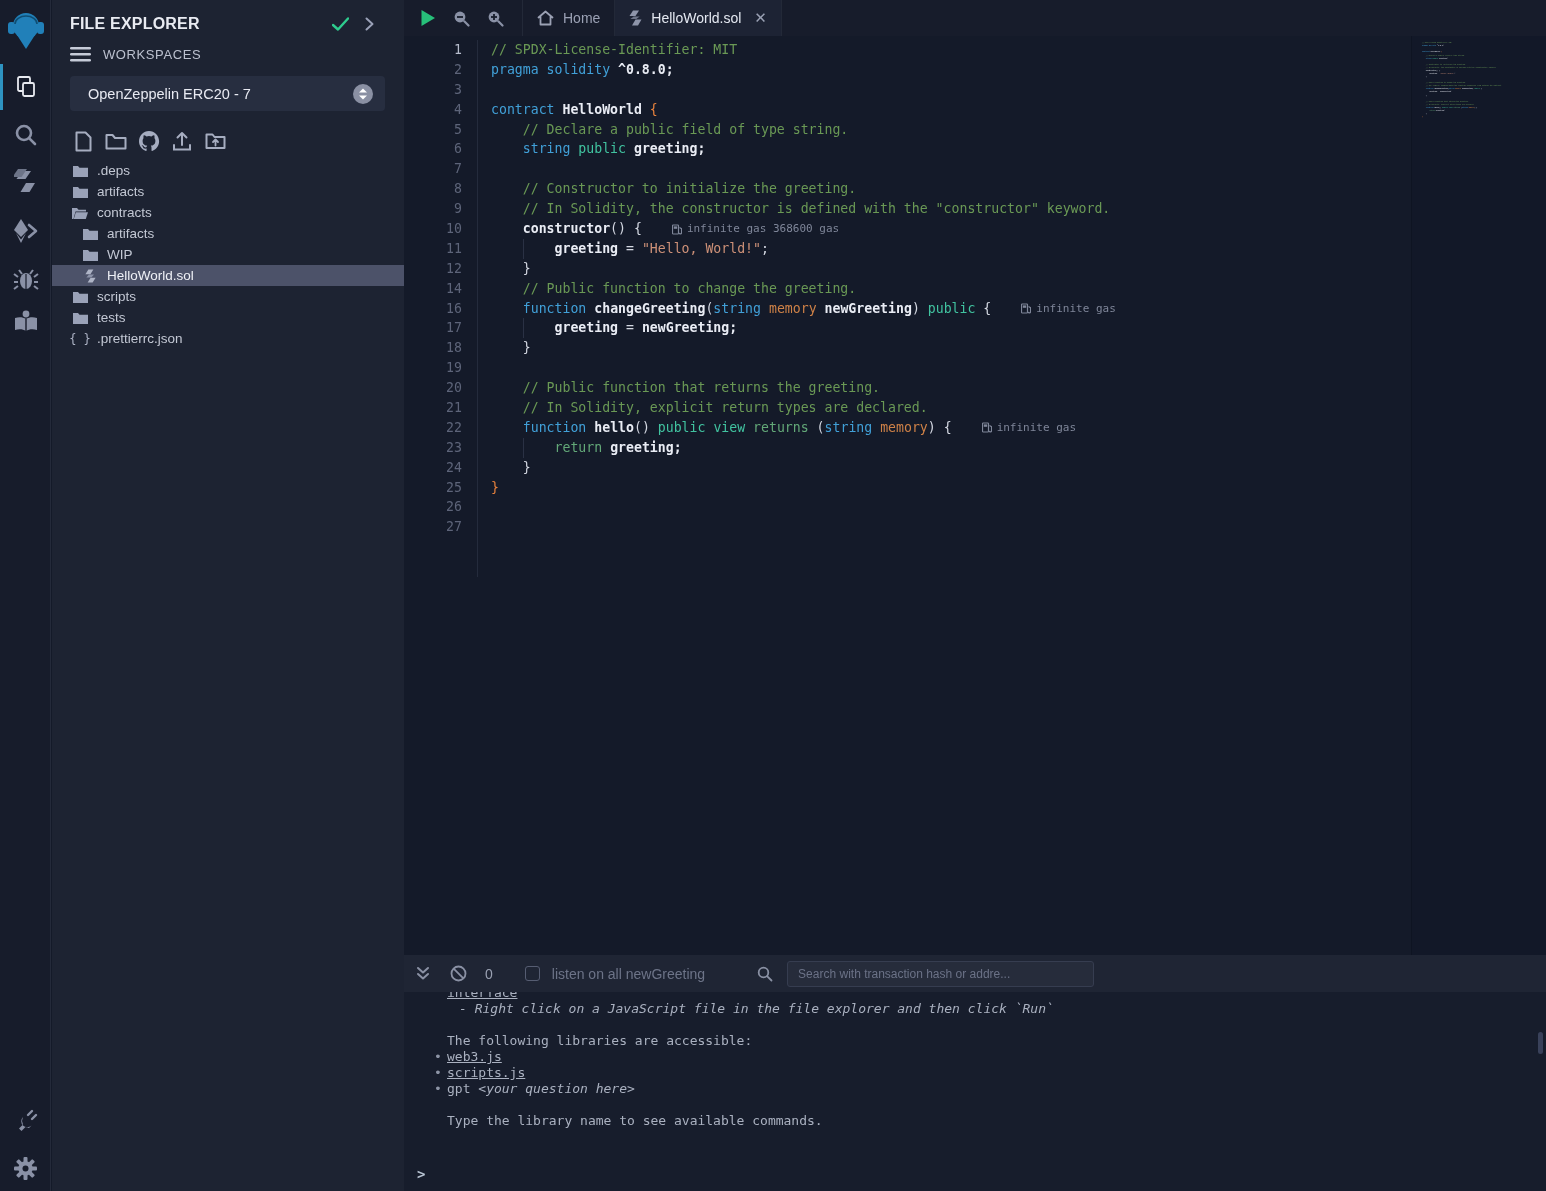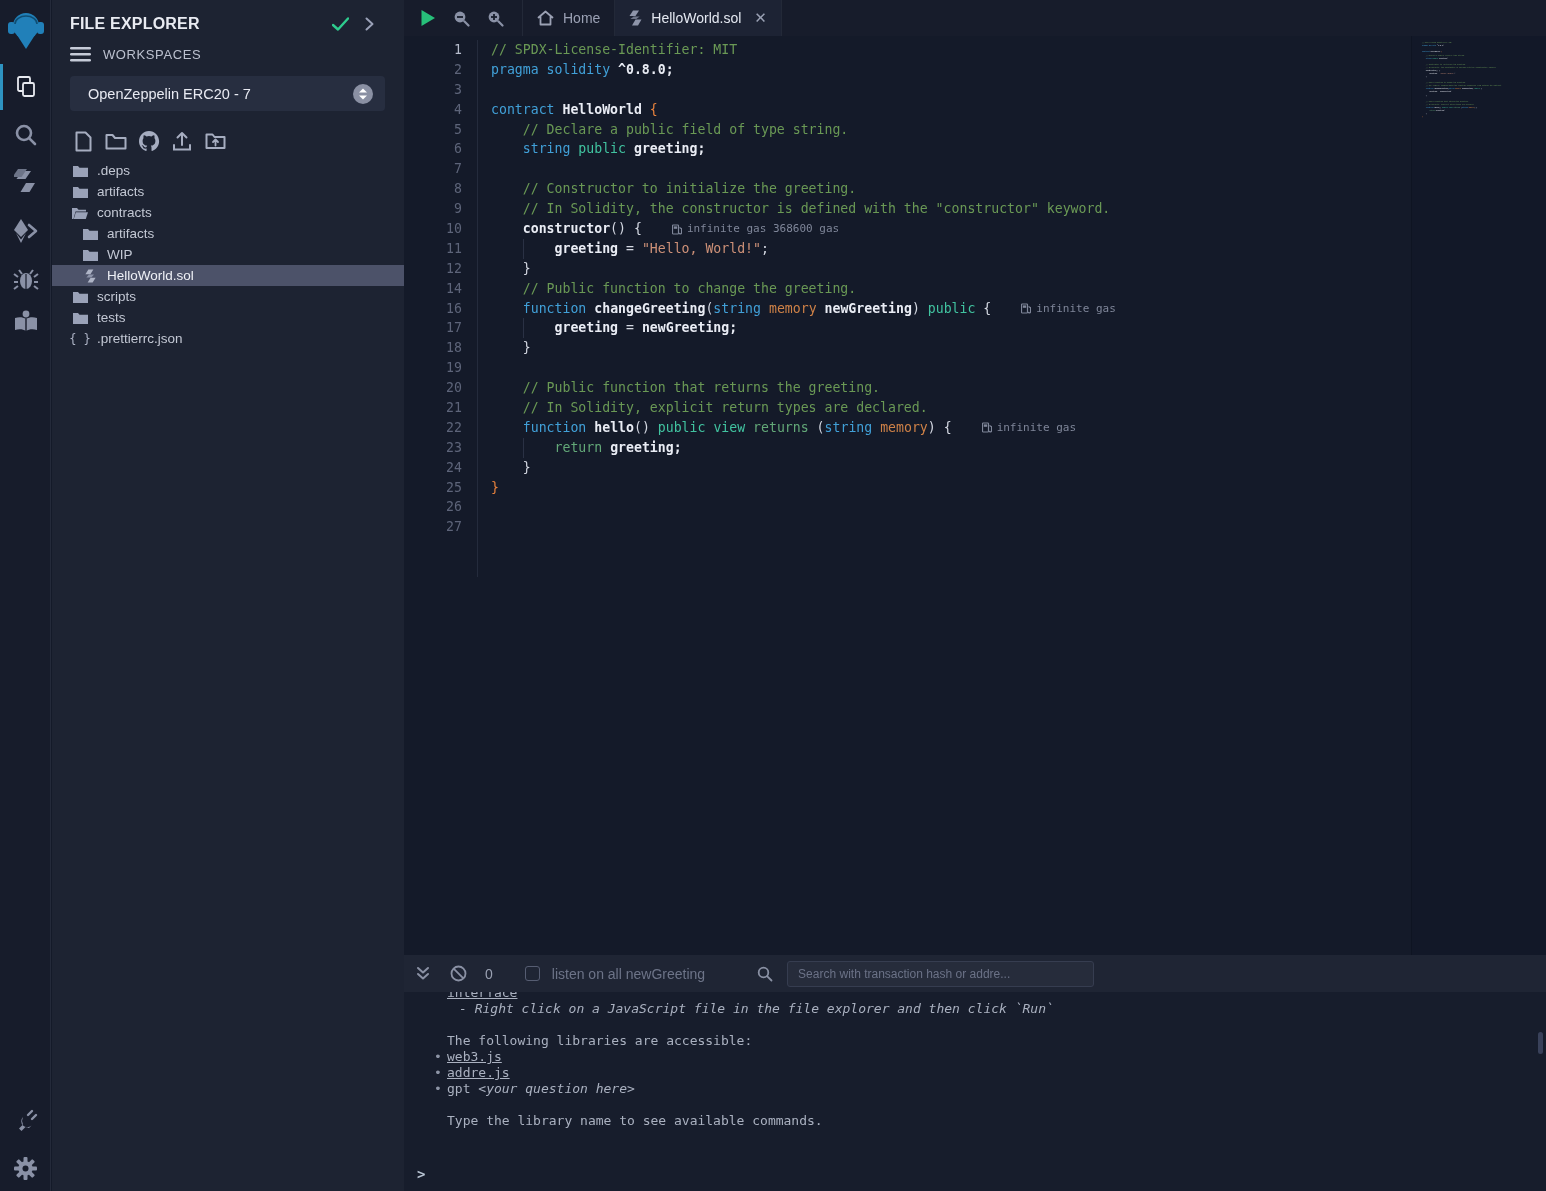--- a/index.html
+++ b/index.html
@@ -480,21 +480,21 @@
       <input class="term-input" placeholder="Search with transaction hash or addre..." style="">
     </span>
   </div>
   <div class="term-body">
     <div class="term-lines" id="term-lines">
         <div class="tl link clipped">interface</div>
         <div class="tl italic">- Right click on a JavaScript file in the file explorer and then click `Run`</div>
         <div class="tl blank"></div>
         <div class="tl">The following libraries are accessible:</div>
         <div class="tl"><span class="bullet">•</span><a>web3.js</a></div>
-        <div class="tl"><span class="bullet">•</span><a>addre.js</a></div>
+        <div class="tl"><span class="bullet">•</span><a>scripts.js</a></div>
         <div class="tl"><span class="bullet">•</span><span>gpt </span><span class="it">&lt;your question here&gt;</span></div>
         <div class="tl blank"></div>
         <div class="tl">Type the library name to see available commands.</div>
       </div>
     <div class="term-prompt">&gt;</div>
     <div class="term-scrollthumb"></div>
   </div>
 </div>
 
 </body></html>

